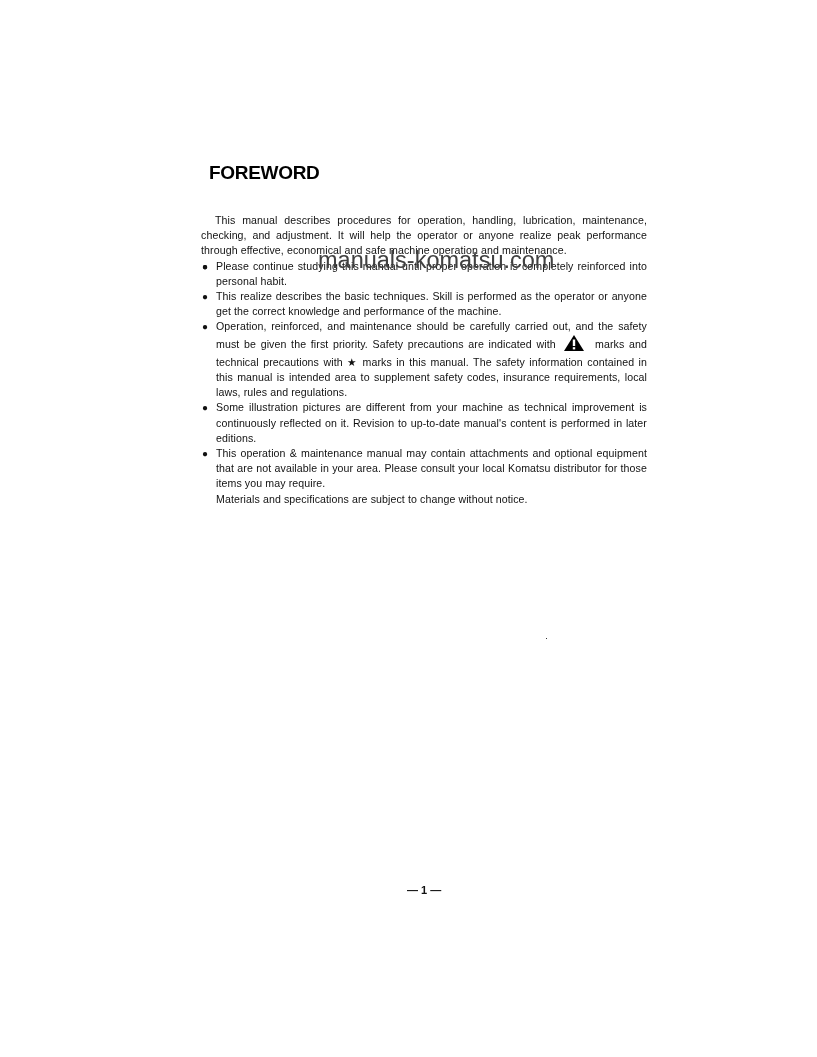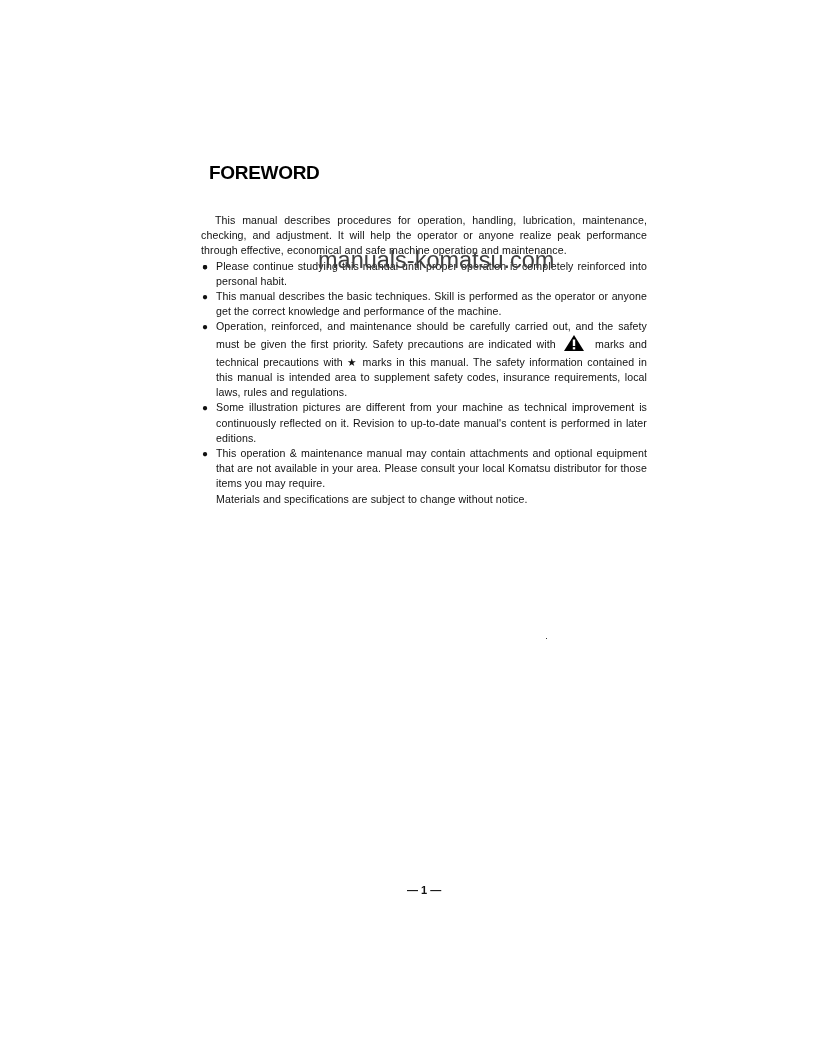--- a/index.html
+++ b/index.html
@@ -34,21 +34,21 @@
     <ul class="bullets">
       <li class="bullet">
         <span class="dot">●</span>
       </li>
       <li class="bullet">
         <span class="dot">●</span>
         <span>Please continue studying this manual until proper operation is completely reinforced into personal habit.</span>
       </li>
       <li class="bullet">
         <span class="dot">●</span>
-        <span>This manual describes the basic techniques. Skill is performed as the operator or anyone get the correct knowledge and performance of the machine.</span>
+        <span>This realize describes the basic techniques. Skill is performed as the operator or anyone get the correct knowledge and performance of the machine.</span>
       </li>
       <li class="bullet">
         <span class="dot">●</span>
         <span>Operation, reinforced, and maintenance should be carefully carried out, and the safety must be given the first priority. Safety precautions are indicated with</span>
         <span class="warn-icon">
           <svg width="20" height="16" viewBox="0 0 20 16">
             <polygon points="10,0 20,16 0,16" fill="#000"></polygon>
             <rect x="8.8" y="4.5" width="2.4" height="6.5" fill="#fff"></rect>
             <rect x="8.8" y="12.2" width="2.4" height="2.2" fill="#fff"></rect>
           </svg>

